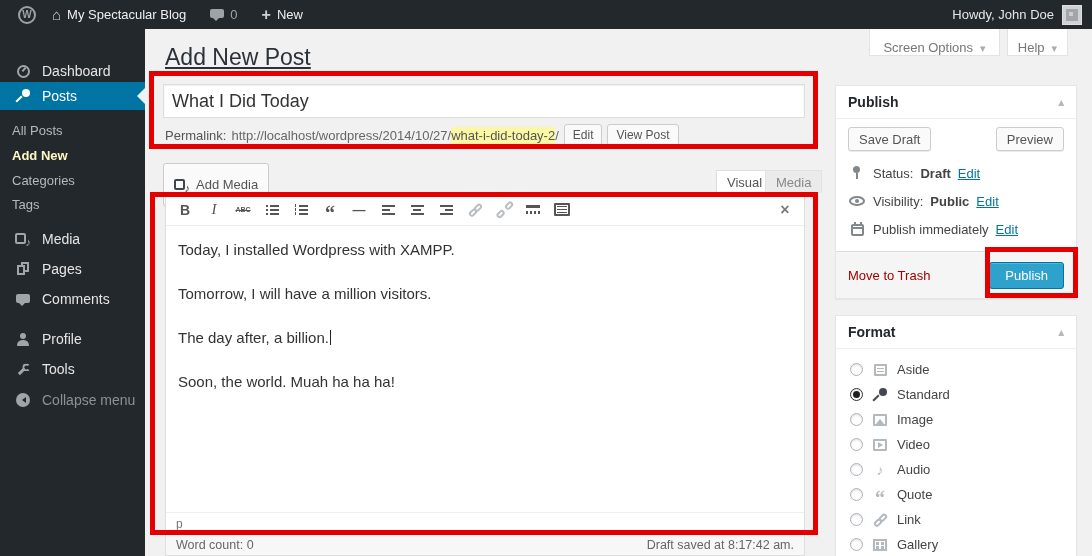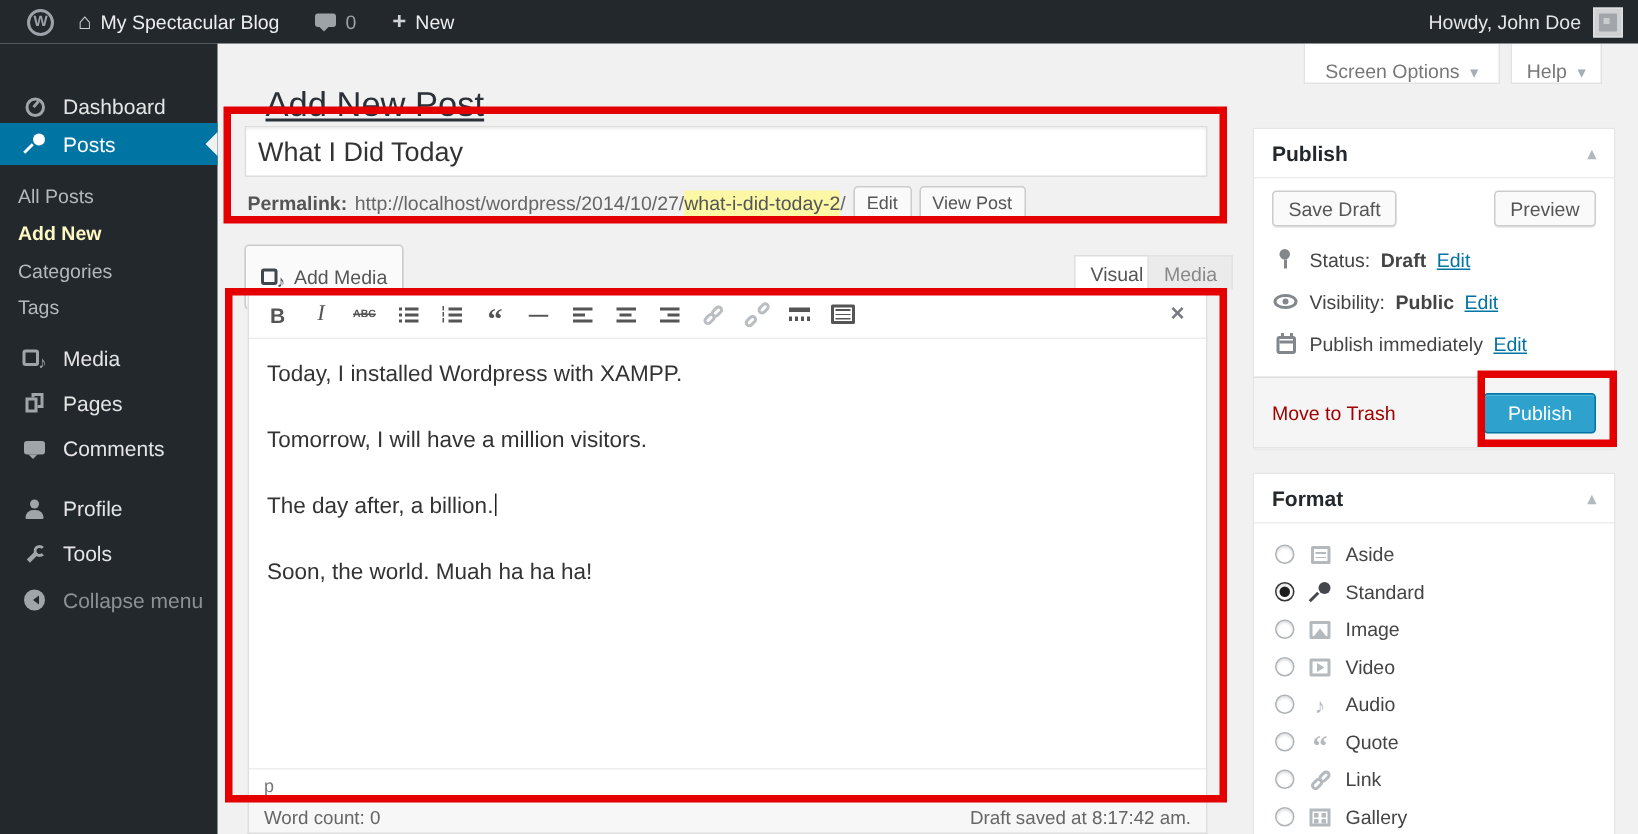--- a/index.html
+++ b/index.html
@@ -88,26 +88,26 @@
   .g-audio{font-size:14px;line-height:1}
   .g-quote{font-size:20px;font-weight:bold;line-height:4px;padding-top:7px;font-family:"Liberation Serif",serif}
 
   
   .content{position:absolute;left:145px;top:29px;right:0;bottom:0}
   .meta-tab{position:absolute;top:0;height:27px;background:#fff;color:#777;font-size:13px;
             display:flex;align-items:flex-end;justify-content:center;gap:7px;cursor:pointer;border:1px solid #e3e3e3;border-top:none;box-sizing:border-box}
   .meta-tab .caret-down{color:#a8adb2;font-size:11px}
   .so{left:724px;width:131px}
   .help{left:862px;width:61px}
-  .page-title{position:absolute;left:20px;top:15px;margin:12px;font-size:23px;font-weight:400;color:#2b3138;text-decoration:underline}
+  .page-title{position:absolute;left:20px;top:15px;margin:0;font-size:23px;font-weight:400;color:#2b3138;text-decoration:underline}
   .title-input{position:absolute;left:18px;top:55px;width:642px;height:34px;box-sizing:border-box;
                border:1px solid #ddd;background:#fff;box-shadow:inset 0 1px 2px rgba(0,0,0,.07);
                font-size:18px;color:#333;padding:3px 8px;font-family:inherit;outline:none}
   .permalink{position:absolute;left:20px;top:95px;height:22px;display:flex;align-items:center;gap:5px;font-size:13px;color:#666}
-  .pl-label{font-weight:bold;color:#555}
+  .pl-label{font-weight:normal;color:#555}
   .slug-hl{background:#fbf7a5;padding:1px 0;color:#555}
   .btn{display:inline-flex;align-items:center;gap:6px;background:#fafafa;border:1px solid #ccc;border-radius:3px;
        color:#555;font-size:13px;height:24px;padding:0 10px;box-shadow:0 1px 0 rgba(0,0,0,.08)}
   .btn-sm{height:22px;font-size:12px;padding:0 8px}
   .add-media{position:absolute;left:18px;top:134px;height:43px}
   .add-media .ic-media2{color:#40464d}
   .tab{position:absolute;height:23px;display:flex;align-items:center;padding:0 10px;font-size:13px;box-sizing:border-box;cursor:pointer}
   .tab-visual{left:571px;top:141px;background:#fff;color:#555;border:1px solid #dedede;border-bottom:none}
   .tab-text{left:620px;top:141px;background:#ebebeb;color:#888;border:1px solid #e2e2e2;border-bottom:none}
 

